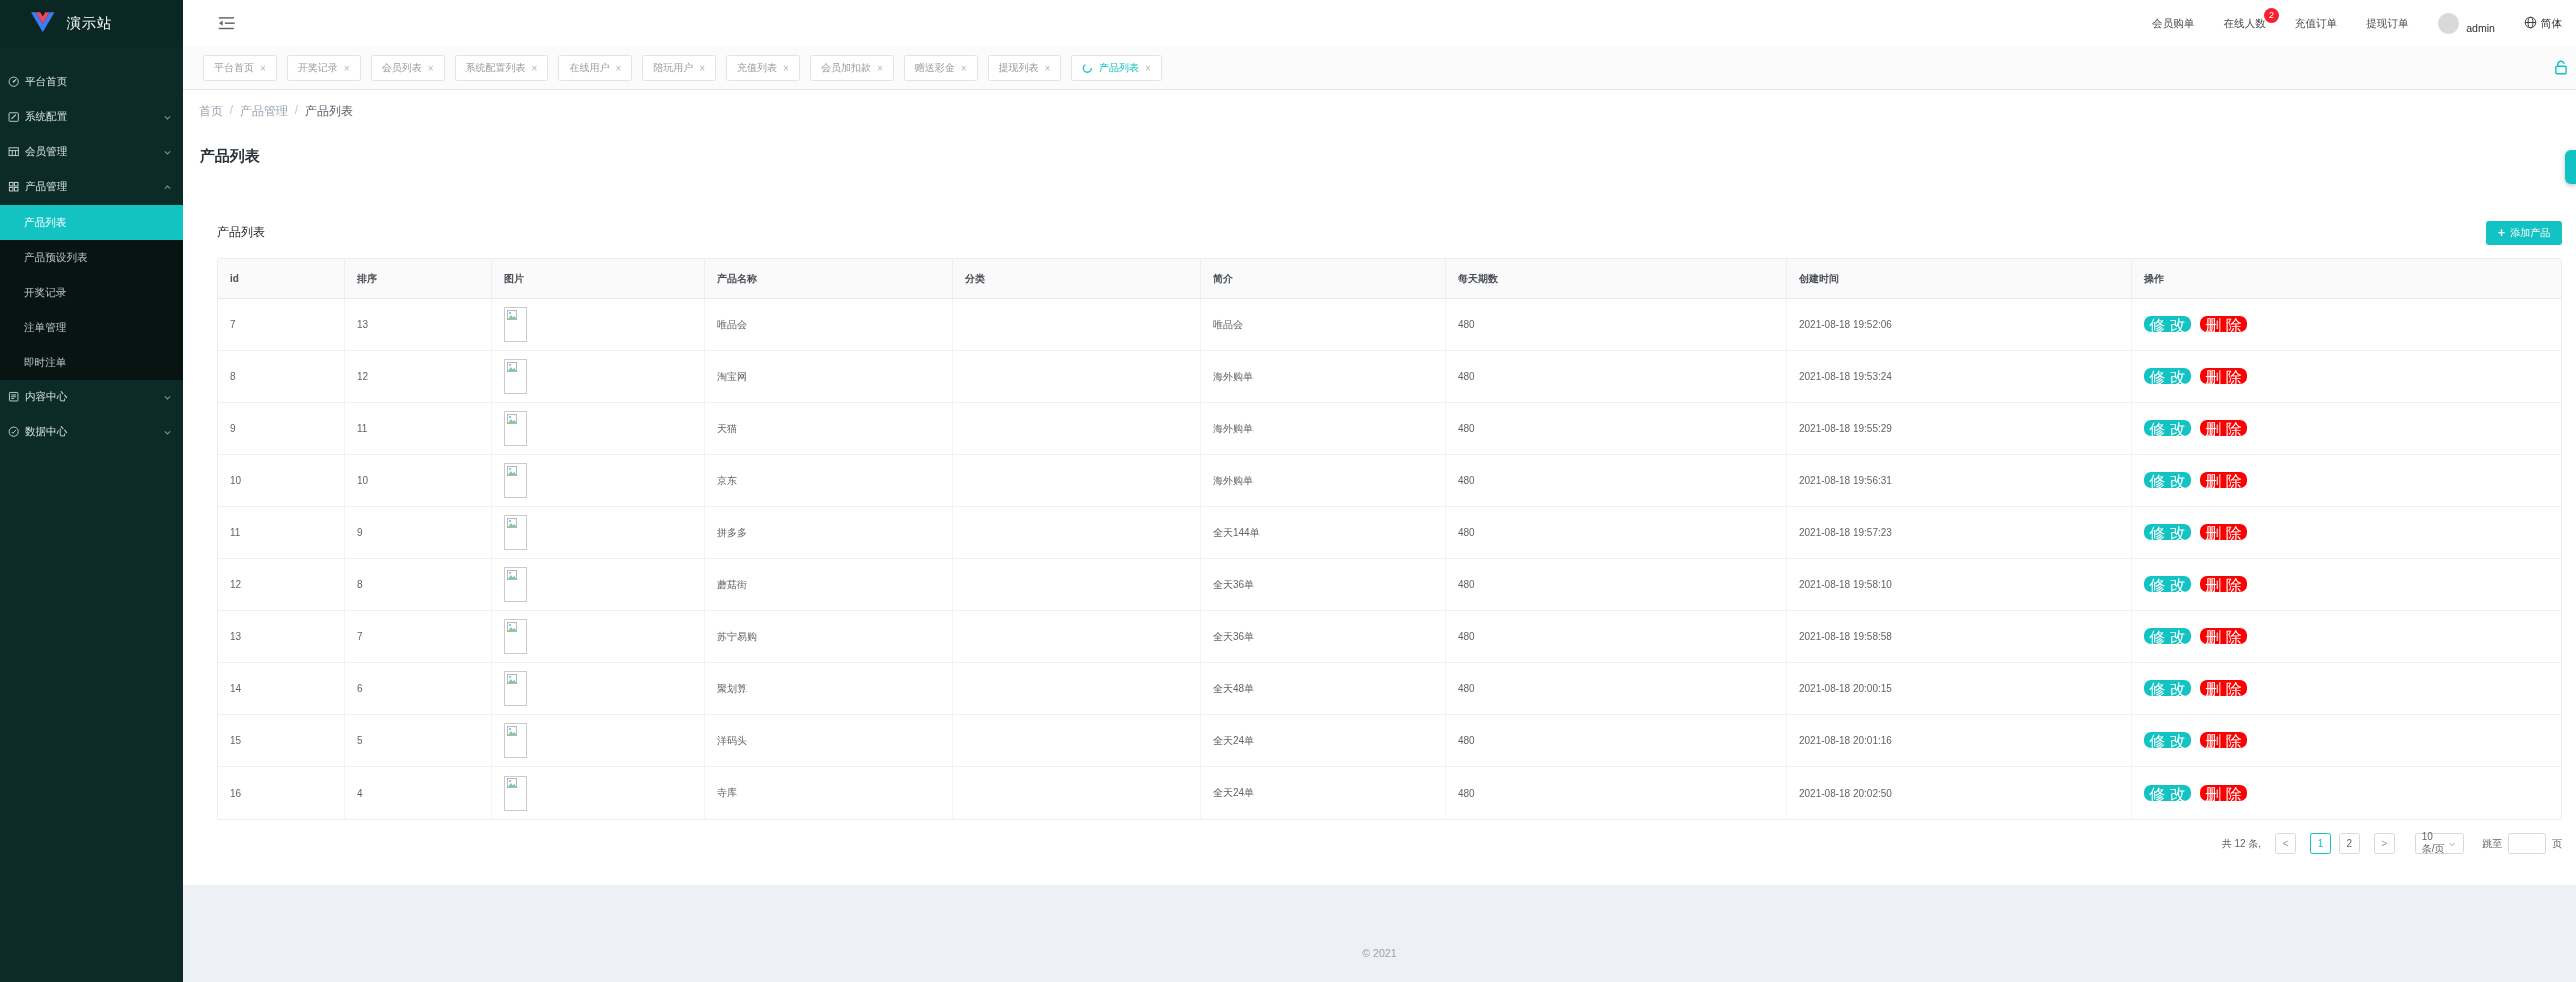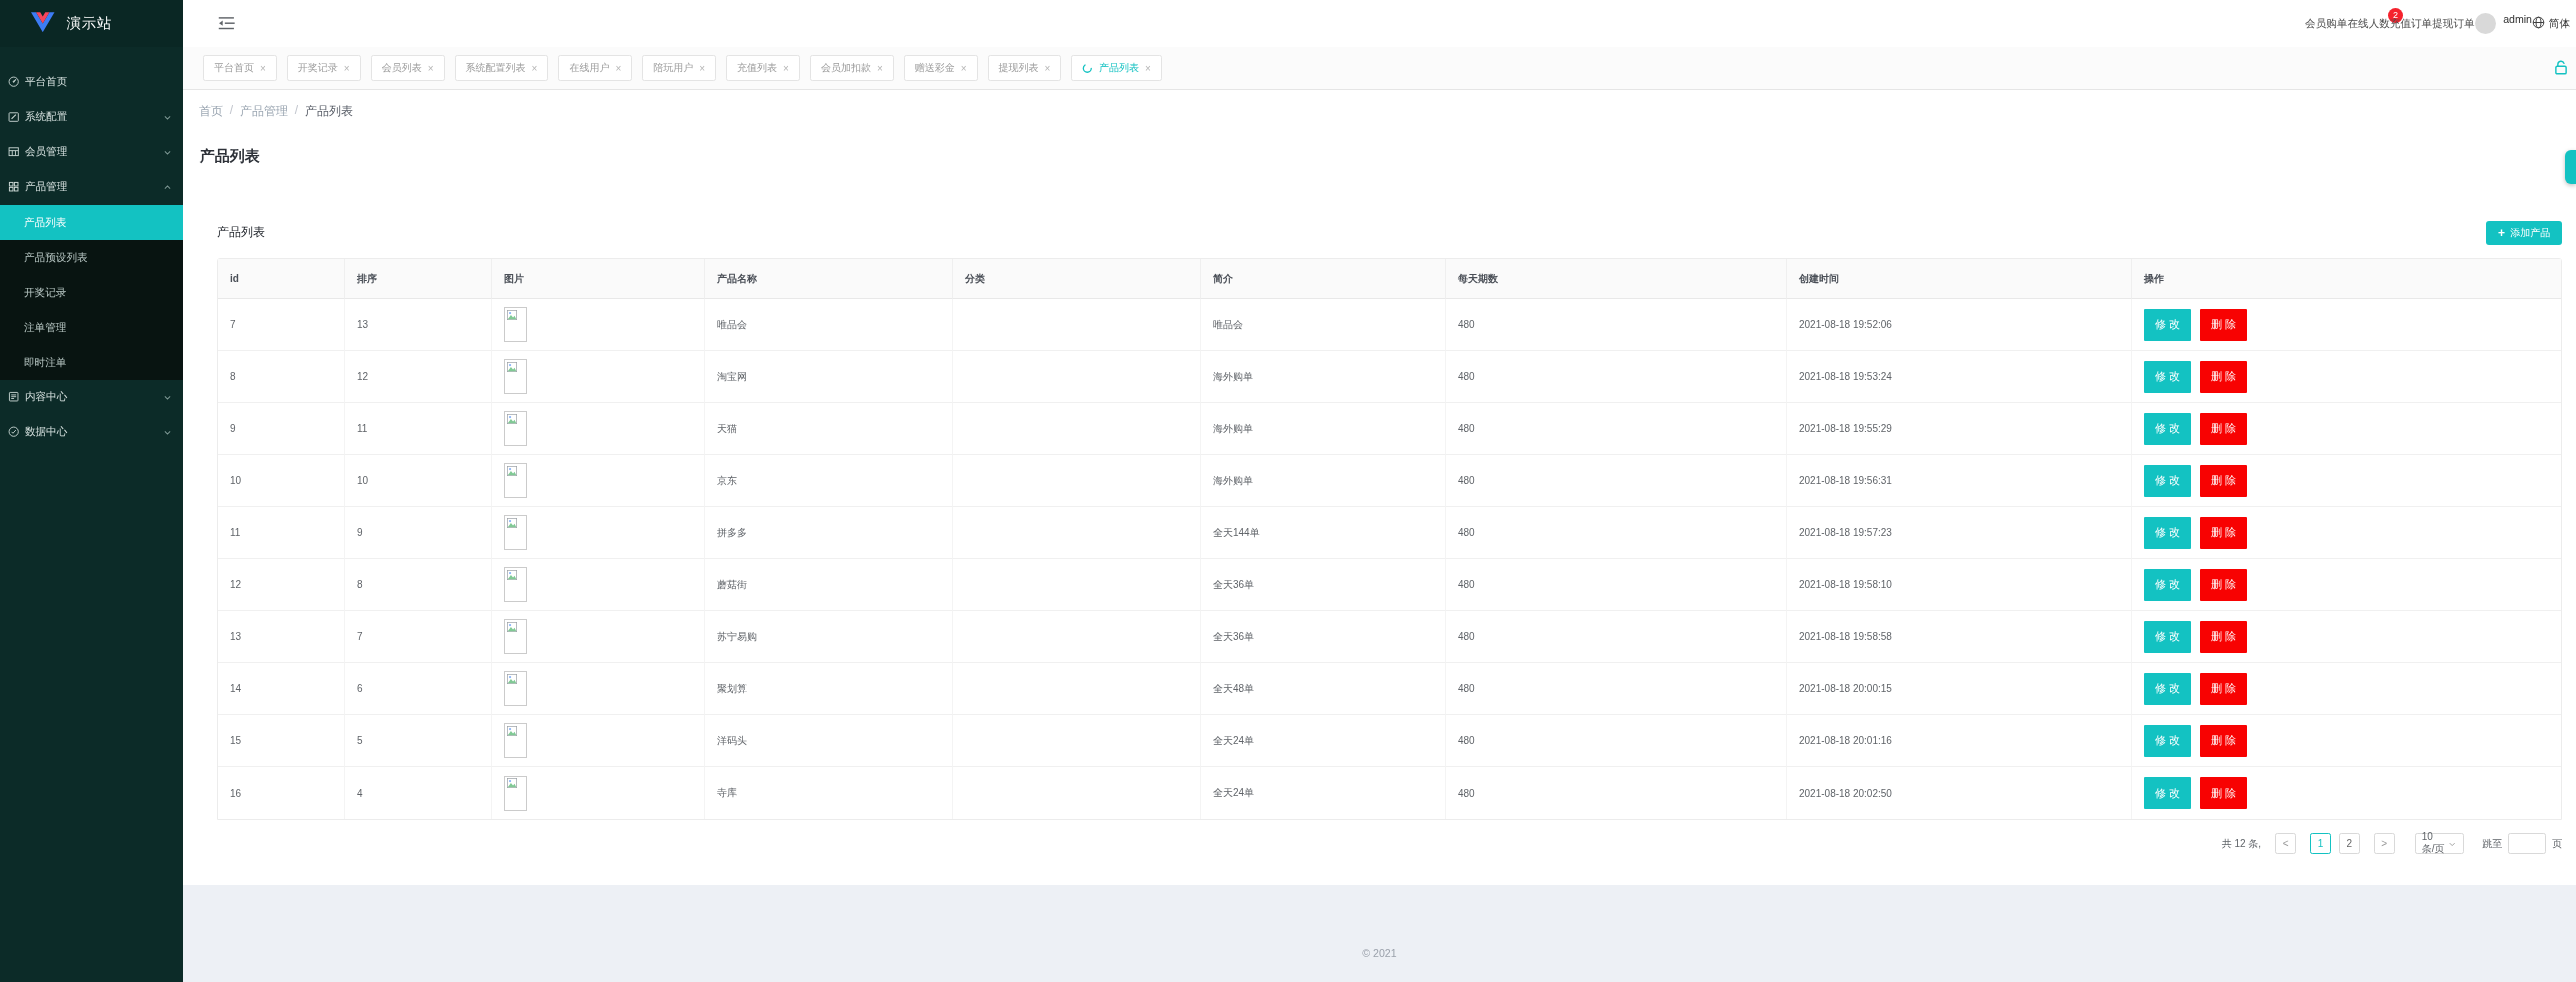--- a/index.html
+++ b/index.html
@@ -20,24 +20,24 @@
   .nav-arrow { color:#7d9793; display:inline-flex; }
   .submenu { background:#081411; }
   .submenu-item { height:35px; line-height:35px; padding-left:24px; font-size:10.6px; color:#b7c6c3; cursor:pointer; }
   .submenu-item.active { background:var(--accent); color:#fff; }
 
   
   .main { margin-left:183px; height:100%; display:flex; flex-direction:column; }
 
   .topbar { height:47px; flex:none; background:#fff; display:flex; align-items:center; padding-left:35px; }
   .fold { color:#5f6368; cursor:pointer; display:inline-flex; }
-  .topbar-right { margin-left:auto; display:flex; align-items:center; padding-right:6px; }
+  .topbar-right { margin-left:auto; display:flex; align-items:center; gap:29px; padding-right:14px; }
   .hmenu-item { font-size:10.6px; color:#4c4c4c; cursor:pointer; position:relative; white-space:nowrap; }
   .badge { position:absolute; top:-8.4px; right:-13px; background:var(--badge); color:#fff; font-size:9px; min-width:14.4px; height:14.4px; line-height:14.4px; border-radius:7.6px; text-align:center; padding:0 3px; }
-  .user { display:flex; align-items:flex-start; gap:7.6px; cursor:pointer; }
+  .user { display:flex; align-items:flex-end; gap:7.6px; cursor:pointer; }
   .avatar { width:21px; height:21px; border-radius:50%; background:#d9d9d9; }
   .user-name { font-size:10.6px; color:#303030; }
   .lang { display:flex; align-items:center; gap:3.8px; font-size:10.6px; color:#303030; cursor:pointer; white-space:nowrap; }
 
   .tabbar { height:43px; flex:none; background:#fbfbfb; border-bottom:0.8px solid #e5e5e5; display:flex; align-items:center; padding-left:20px; gap:10px; overflow:hidden; }
   .tab { height:26px; display:inline-flex; align-items:center; gap:6px; padding:0 10px; background:#fff; border:0.8px solid #e4e4e4; border-radius:2.3px; font-size:10px; color:#9b9b9b; cursor:pointer; white-space:nowrap; }
   .tab.active { color:var(--accent); }
   .tab-close { font-size:10px; color:#b5b5b5; cursor:pointer; }
   .spinner { display:inline-flex; }
 
@@ -52,21 +52,21 @@
   .card-title { font-size:12px; font-weight:500; color:#20242b; }
   .add-btn { background:var(--accent); color:#fff; border:none; border-radius:3px; height:23.5px; padding:0 12px; font-size:10px; display:inline-flex; align-items:center; gap:5.3px; cursor:pointer; }
   .add-btn .plus { font-size:12px; font-weight:700; line-height:1; }
 
   table.product-table { width:100%; border-collapse:separate; border-spacing:0; table-layout:fixed; margin-top:13.7px; font-size:10px; border:0.8px solid #ececec; border-radius:3px 3px 0 0; }
   .product-table th { background:#fafafa; height:40px; text-align:left; padding-left:12px; color:#4a4f57; font-weight:600; border-bottom:0.8px solid #e8e8e8; border-right:0.8px solid #efefef; }
   .product-table td { height:52px; padding-left:12px; color:#5f6368; border-bottom:0.8px solid #f0f0f0; border-right:0.8px solid #f4f4f4; background:#fff; }
   .product-table th:last-child, .product-table td:last-child { border-right:none; }
   .product-table tr:last-child td { border-bottom:none; }
   .img-box { width:23px; height:35px; border:0.8px solid #cbcbcb; background:#fff; padding:1.5px 0 0 1.5px; }
-  .btn-edit, .btn-delete { width:47px; height:32px; border:none; border-radius:1px; font-size:11px; color:#fff; cursor:pointer; }
+  .btn-edit, .btn-delete { width:47px; height:16px; border:none; border-radius:7px; font-size:16px; color:#fff; cursor:pointer; }
   .btn-edit { background:var(--accent); }
   .btn-delete { background:var(--danger); margin-left:9px; }
 
   .pagination { display:flex; align-items:center; justify-content:flex-end; margin-top:13px; gap:14px; font-size:10px; color:#5f6368; }
   .pg-pages { display:flex; align-items:center; gap:7.6px; }
   .pg-btn { min-width:21px; height:21px; border:0.8px solid #d9d9d9; background:#fff; border-radius:2.3px; display:inline-flex; align-items:center; justify-content:center; color:#666; font-size:10px; cursor:pointer; }
   .pg-btn.arrow { color:#999; }
   .pg-btn.active { border-color:var(--accent); color:var(--accent); }
   .pg-size { width:49px; height:21px; border:0.8px solid #d9d9d9; border-radius:2.3px; display:inline-flex; align-items:center; justify-content:space-between; padding:0 6px; margin-left:6px; cursor:pointer; color:#5f6368; }
   .pg-size .caret { color:#a0a0a0; display:inline-flex; }

